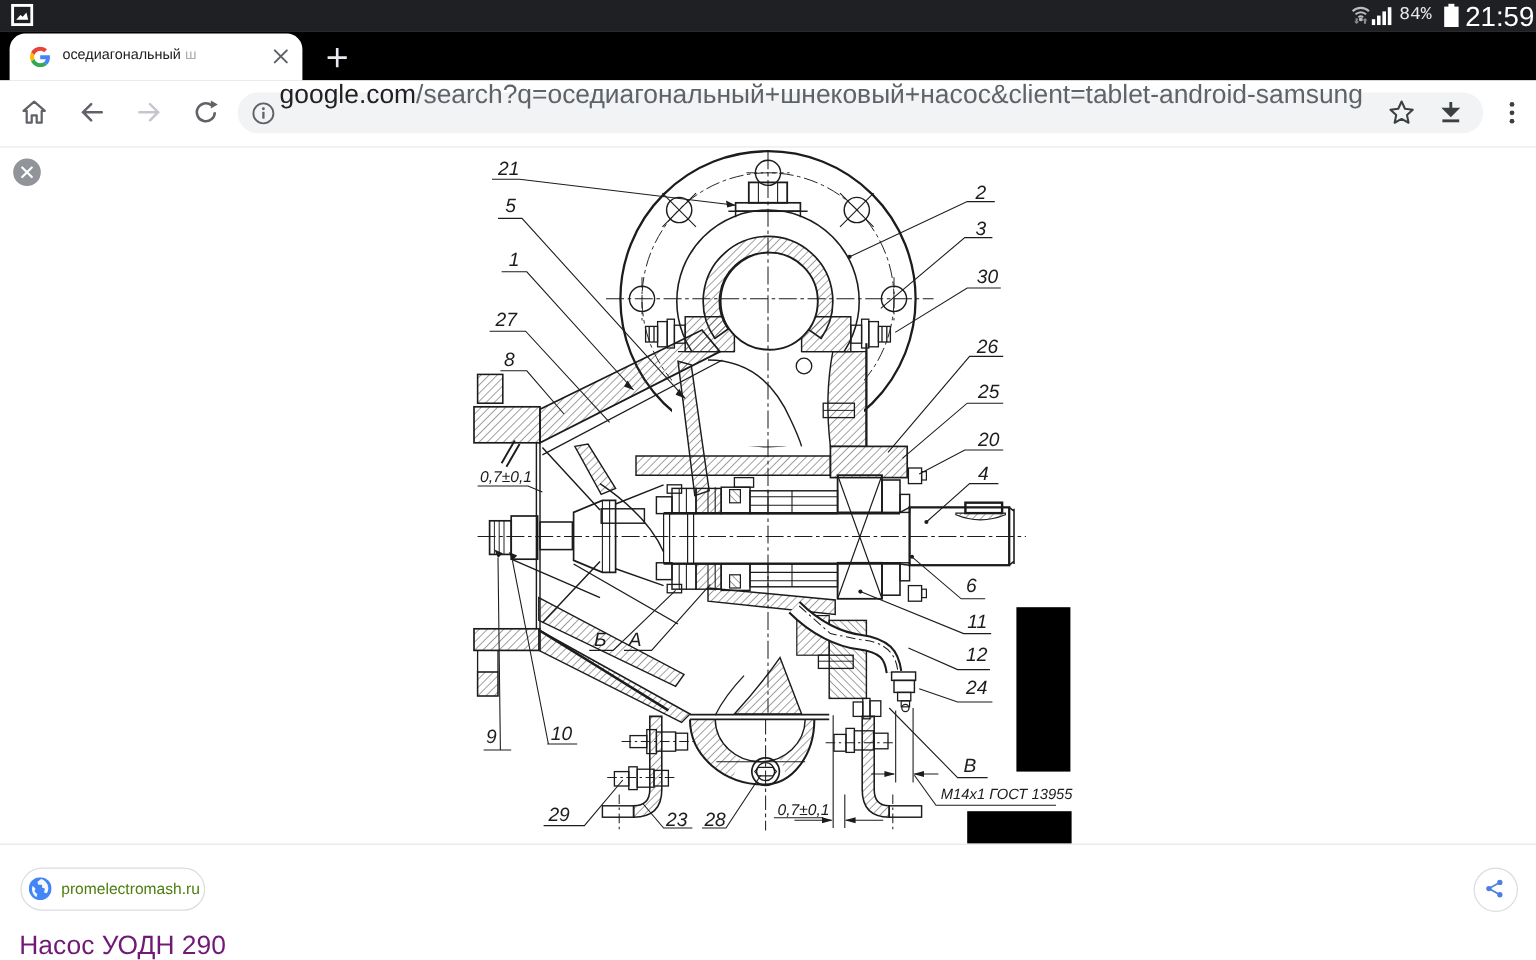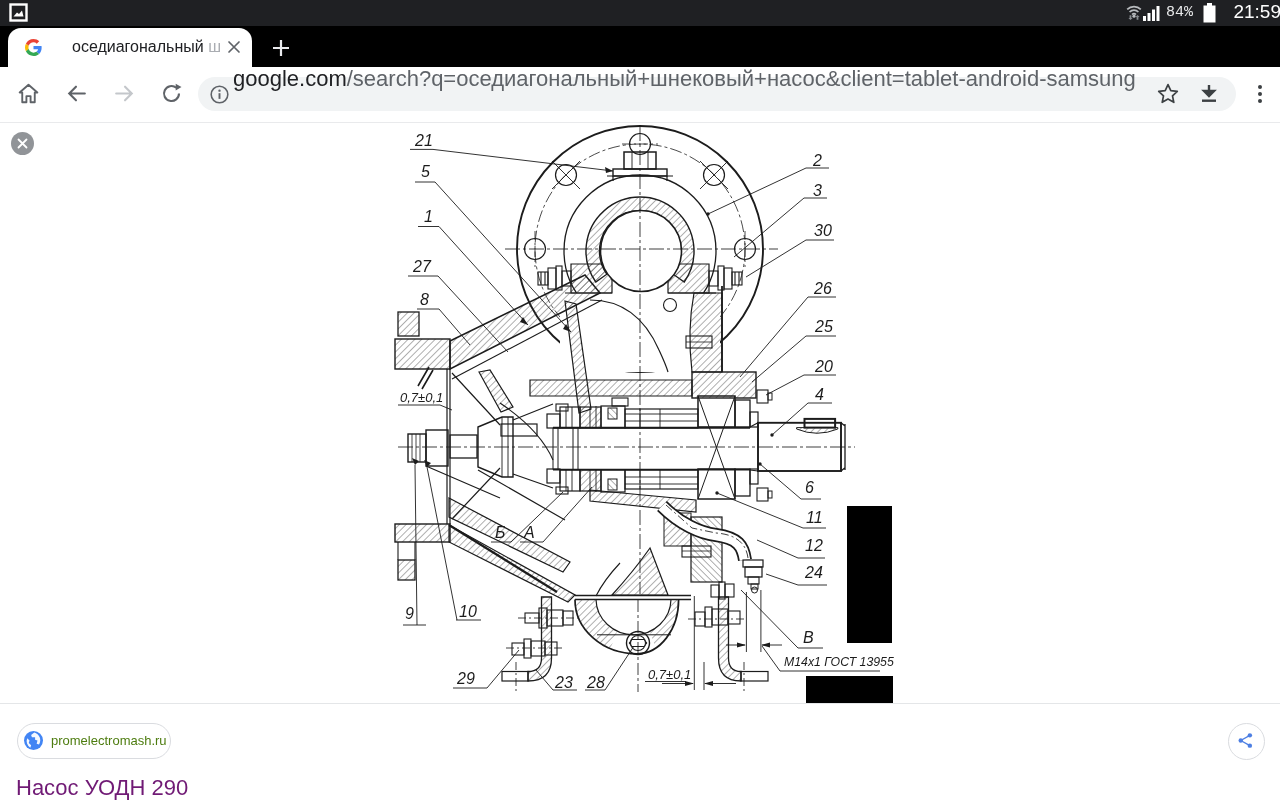--- a/index.html
+++ b/index.html
@@ -32,34 +32,34 @@
   <rect x="13.5" y="1" width="3" height="15" fill="#fff"></rect>
 </svg>
 
 <div class="abs" style="left:1166px;top:4px;width:40px;height:18px;color:#e8e9ea;font-size:15px;font-family:Liberation Mono, monospace;">84%</div>
 
 <svg class="abs" style="left:1203px;top:3px;" width="13" height="20" viewBox="0 0 13 20">
   <rect x="4" y="0" width="5" height="3" fill="#fff"></rect>
   <rect x="0.5" y="2.5" width="12" height="17" fill="#fff"></rect>
 </svg>
 
-<div class="abs" style="left:1221px;top:1px;width:60px;height:24px;color:#fff;font-size:19px;text-align:right;">21:59</div>
+<div class="abs" style="left:1221px;top:1px;width:60px;height:24px;color:#fff;font-size:23px;">21:59</div>
 
 <div class="abs" style="left:0;top:26px;width:1280px;height:41px;background:#000;"></div>
 
 <div class="abs" style="left:8px;top:28px;width:244px;height:39px;background:#fff;border-radius:13px 13px 0 0;"></div>
 
 <svg class="abs" style="left:25px;top:39px;" width="17" height="17" viewBox="0 0 48 48">
   <path fill="#EA4335" d="M24 9.5c3.54 0 6.71 1.22 9.21 3.6l6.85-6.85C35.9 2.38 30.47 0 24 0 14.62 0 6.51 5.38 2.56 13.22l7.98 6.19C12.43 13.72 17.74 9.5 24 9.5z"></path>
   <path fill="#4285F4" d="M46.98 24.55c0-1.57-.15-3.09-.38-4.55H24v9.02h12.94c-.58 2.96-2.26 5.48-4.78 7.18l7.73 6c4.51-4.18 7.09-10.36 7.09-17.65z"></path>
   <path fill="#FBBC05" d="M10.53 28.59c-.48-1.45-.76-2.99-.76-4.59s.27-3.14.76-4.59l-7.98-6.19C.92 16.46 0 20.12 0 24c0 3.88.92 7.54 2.56 10.78l7.97-6.19z"></path>
   <path fill="#34A853" d="M24 48c6.48 0 11.93-2.13 15.89-5.81l-7.73-6c-2.15 1.45-4.92 2.3-8.16 2.3-6.26 0-11.57-4.22-13.47-9.91l-7.98 6.19C6.51 42.62 14.62 48 24 48z"></path>
 </svg>
 
-<div class="abs" style="left:72px;top:38px;width:172px;height:22px;font-size:16px;color:#202124;white-space:nowrap;overflow:hidden;">оседиагональный <span style="color:#aaadb2">ш</span></div>
+<div class="abs" style="left:52px;top:38px;width:172px;height:22px;font-size:12px;color:#202124;white-space:nowrap;overflow:hidden;">оседиагональный <span style="color:#aaadb2">ш</span></div>
 
 <svg class="abs" style="left:226px;top:39px;" width="16" height="16" viewBox="0 0 16 16">
   <path d="M3 3 L13 13 M13 3 L3 13" stroke="#5f6368" stroke-width="1.7" stroke-linecap="round"></path>
 </svg>
 
 <svg class="abs" style="left:271px;top:38px;" width="20" height="20" viewBox="0 0 20 20">
   <path d="M10 2 L10 18 M2 10 L18 10" stroke="#e9eaed" stroke-width="2.2"></path>
 </svg>
 
 <div class="abs" style="left:0;top:67px;width:1280px;height:55px;background:#fff;border-bottom:1px solid #e9eaec;"></div>

